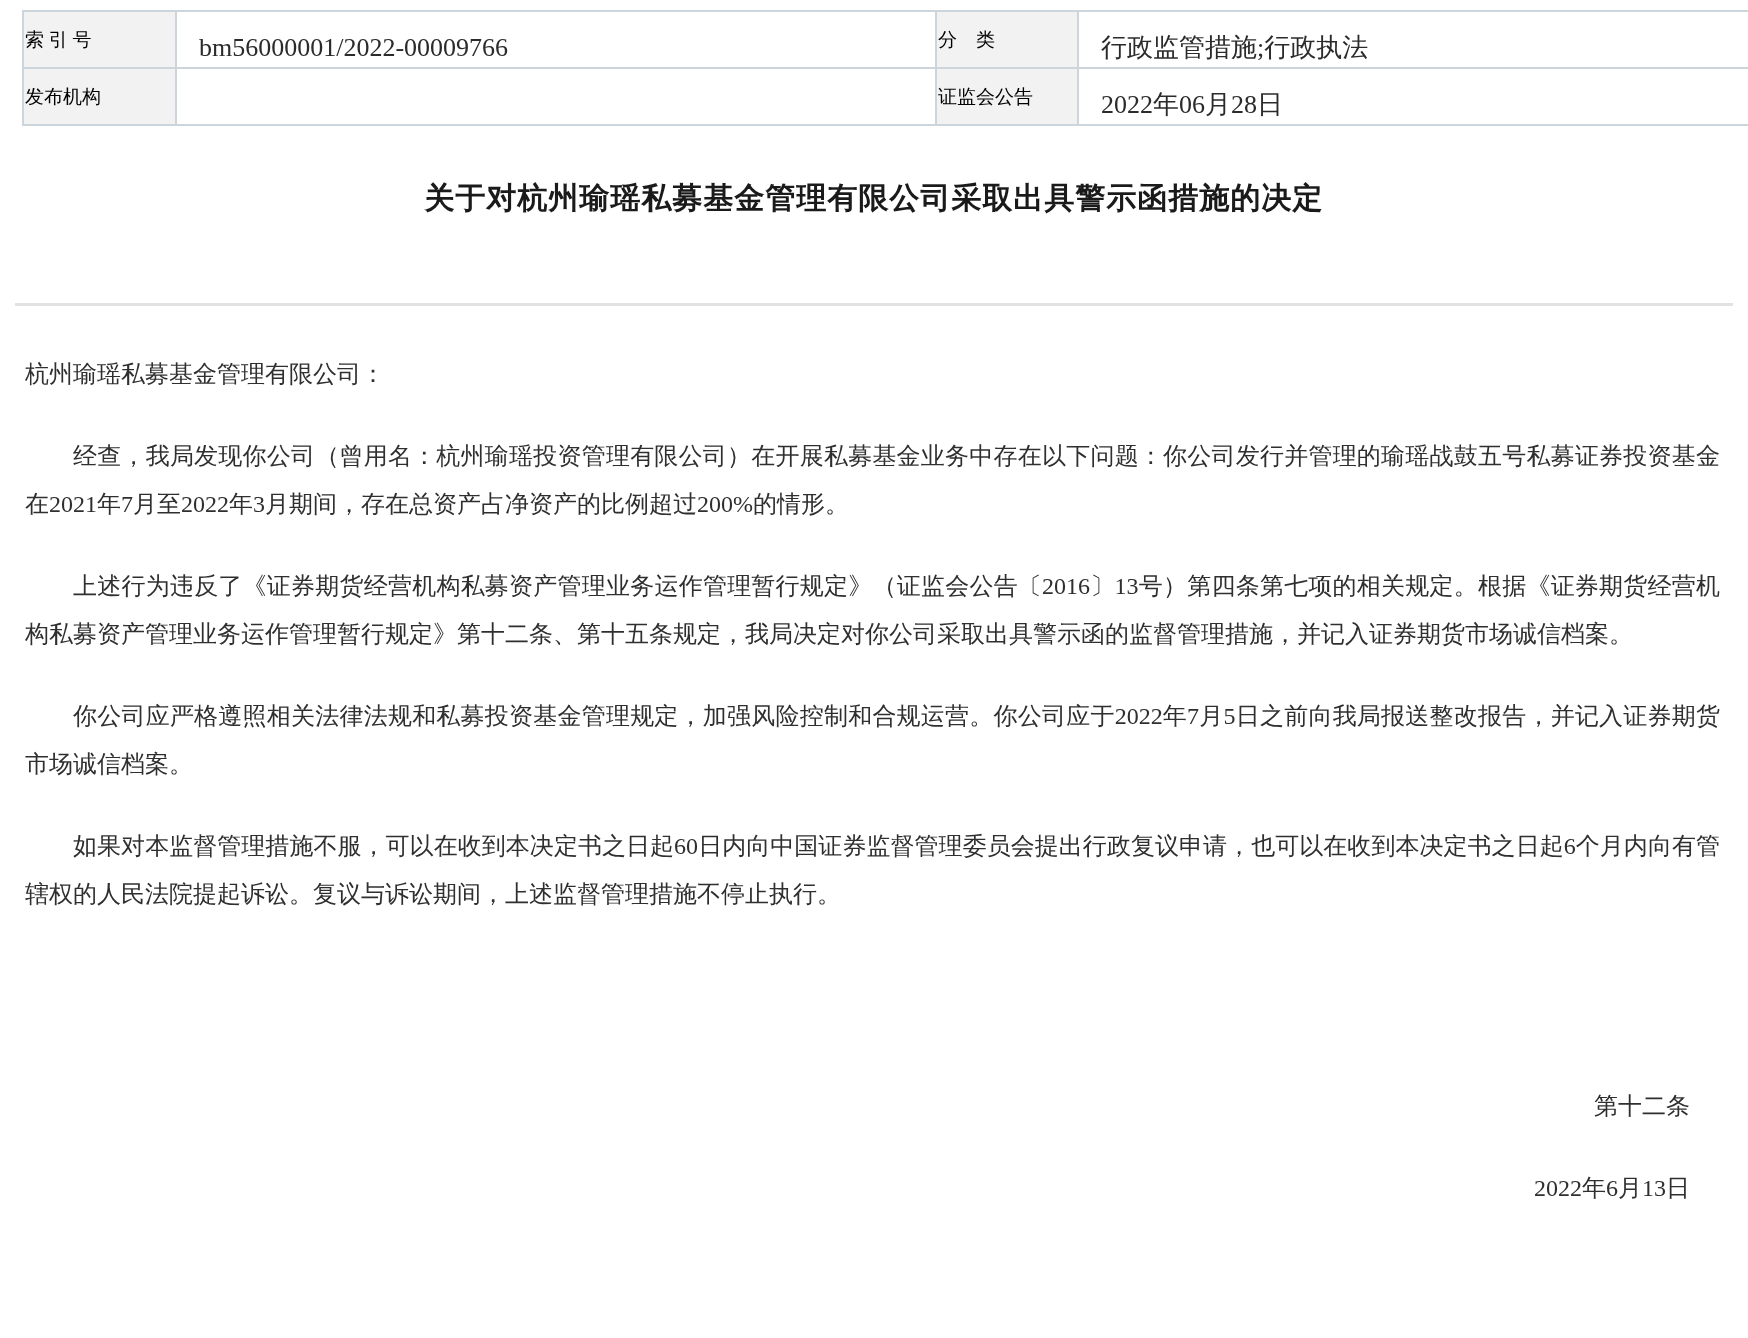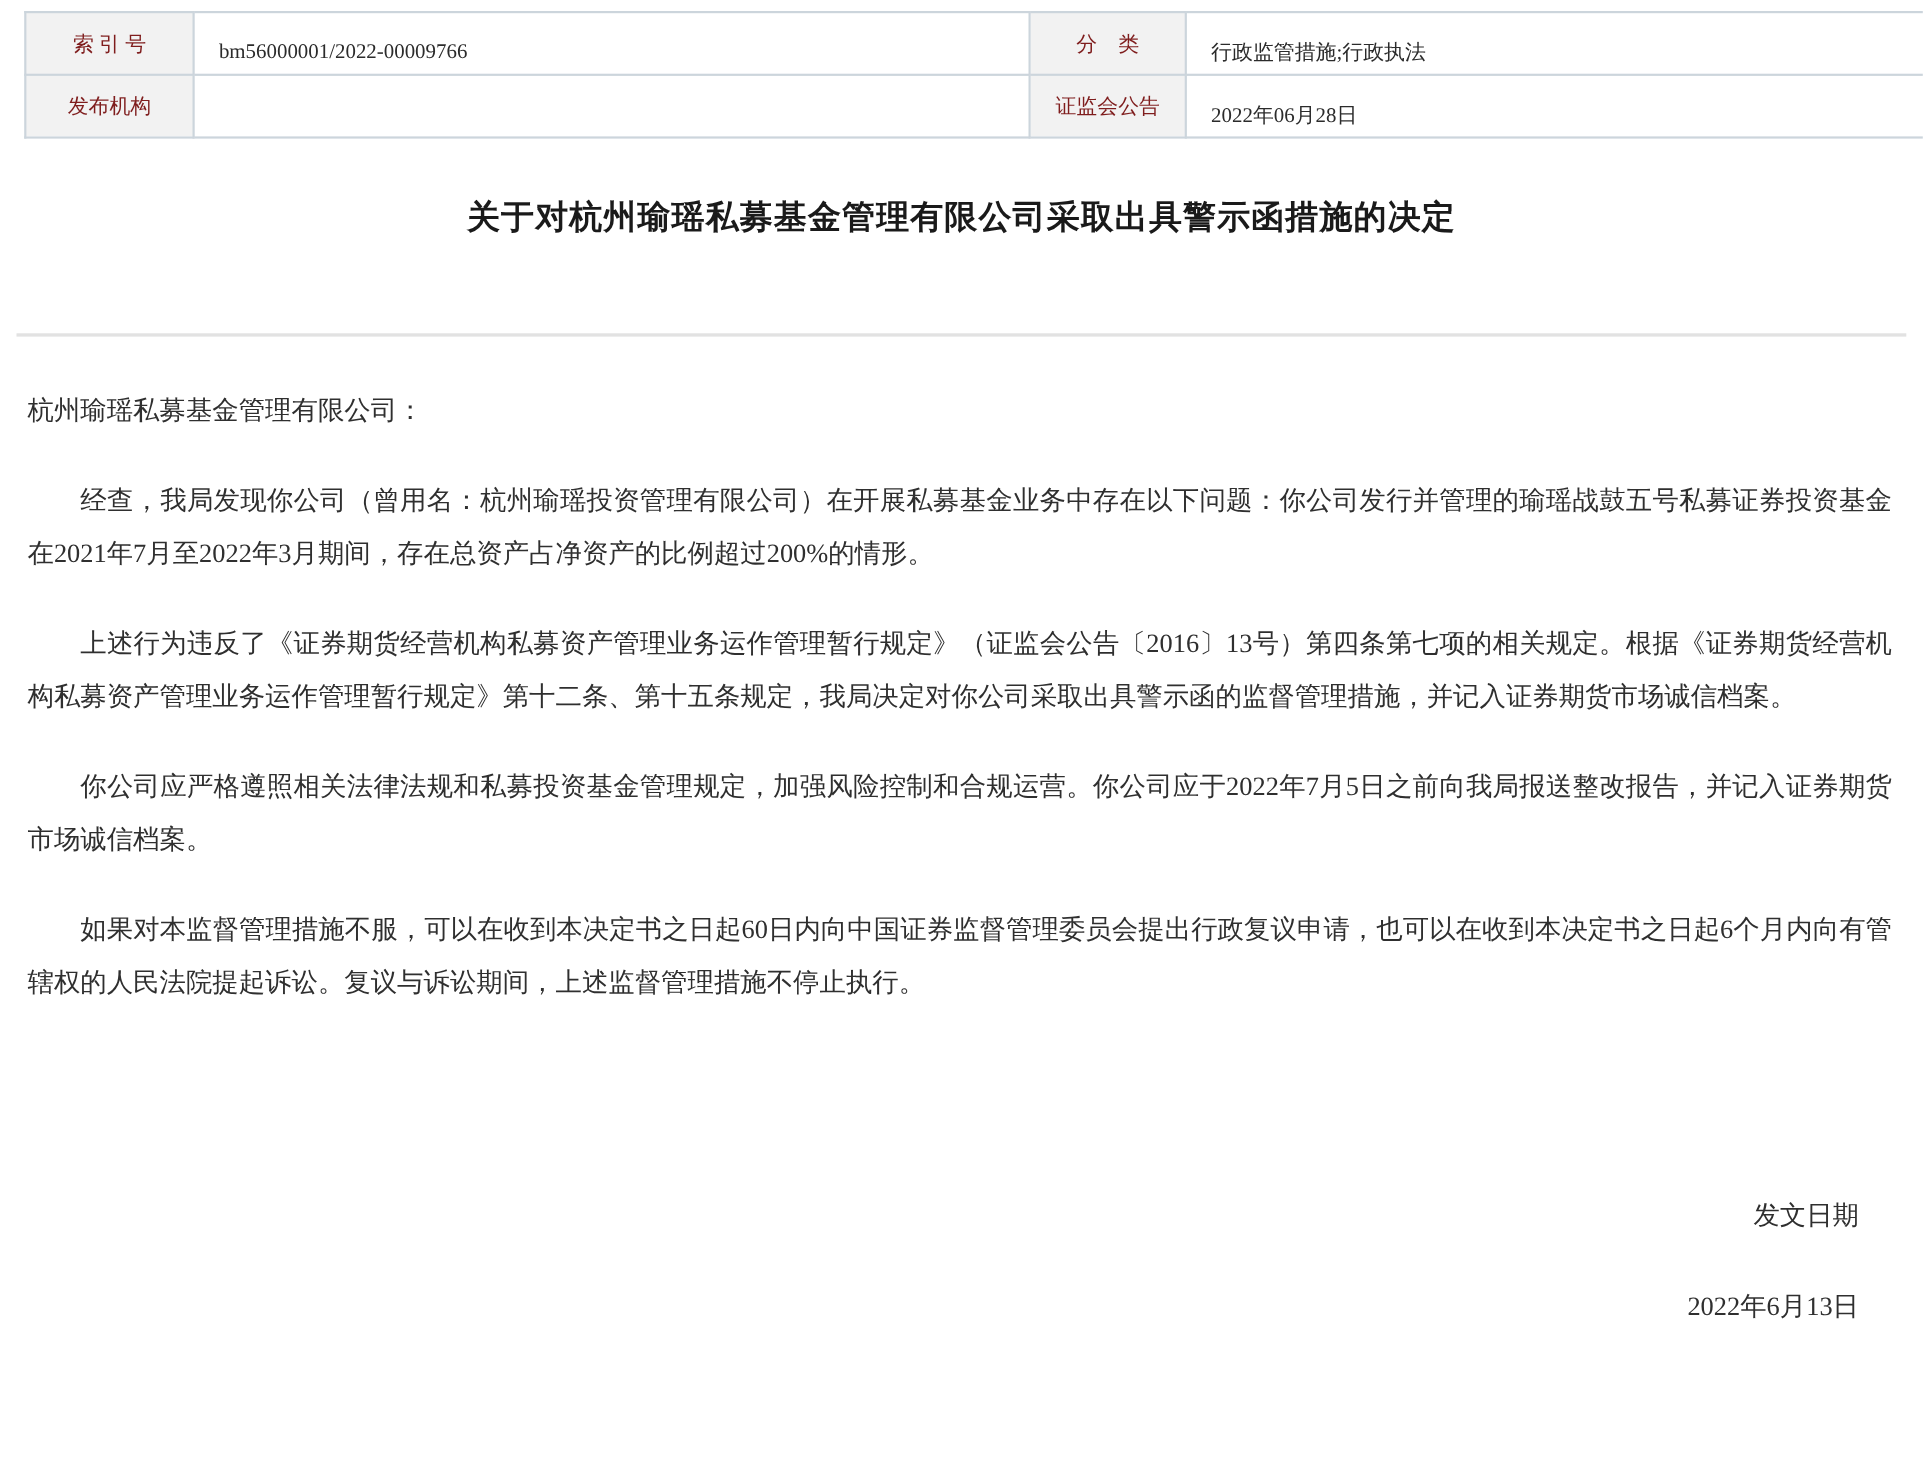--- a/index.html
+++ b/index.html
@@ -24,28 +24,27 @@
   table.meta td {
     border: 2px solid #ccd5dc;
     height: 57px;
     box-sizing: border-box;
     vertical-align: middle;
     overflow: hidden;
     white-space: nowrap;
   }
   td.lbl {
     background: #f2f2f2;
-    color: #7f1d1d;
-    text-align: center;
+    color: #000000;
     font-size: 19px;
   }
   td.val {
     background: #ffffff;
     color: #2b2b2b;
-    font-size: 19px;
+    font-size: 26px;
     padding: 16px 10px 0 22px;
   }
   .c1 { width: 153px; }
   .c2 { width: 760px; }
   .c3 { width: 142px; }
   .c4 { width: 735px; }
 
   
   h1.doc-title {
     margin: 52px 40px 0 40px;
@@ -113,16 +112,16 @@
 <div class="divider"></div>
 
 <div class="doc-body">
   <div class="salutation">杭州瑜瑶私募基金管理有限公司：</div>
   <p class="para">经查，我局发现你公司（曾用名：杭州瑜瑶投资管理有限公司）在开展私募基金业务中存在以下问题：你公司发行并管理的瑜瑶战鼓五号私募证券投资基金在2021年7月至2022年3月期间，存在总资产占净资产的比例超过200%的情形。</p>
   <p class="para">上述行为违反了《证券期货经营机构私募资产管理业务运作管理暂行规定》（证监会公告〔2016〕13号）第四条第七项的相关规定。根据《证券期货经营机构私募资产管理业务运作管理暂行规定》第十二条、第十五条规定，我局决定对你公司采取出具警示函的监督管理措施，并记入证券期货市场诚信档案。</p>
   <p class="para">你公司应严格遵照相关法律法规和私募投资基金管理规定，加强风险控制和合规运营。你公司应于2022年7月5日之前向我局报送整改报告，并记入证券期货市场诚信档案。</p>
   <p class="para">如果对本监督管理措施不服，可以在收到本决定书之日起60日内向中国证券监督管理委员会提出行政复议申请，也可以在收到本决定书之日起6个月内向有管辖权的人民法院提起诉讼。复议与诉讼期间，上述监督管理措施不停止执行。</p>
 
   <div class="signature">
-    <div class="agency">发文日期</div>
+    <div class="agency">第十二条</div>
     <div class="date">2022年6月13日</div>
   </div>
 </div>
 
 </body></html>

